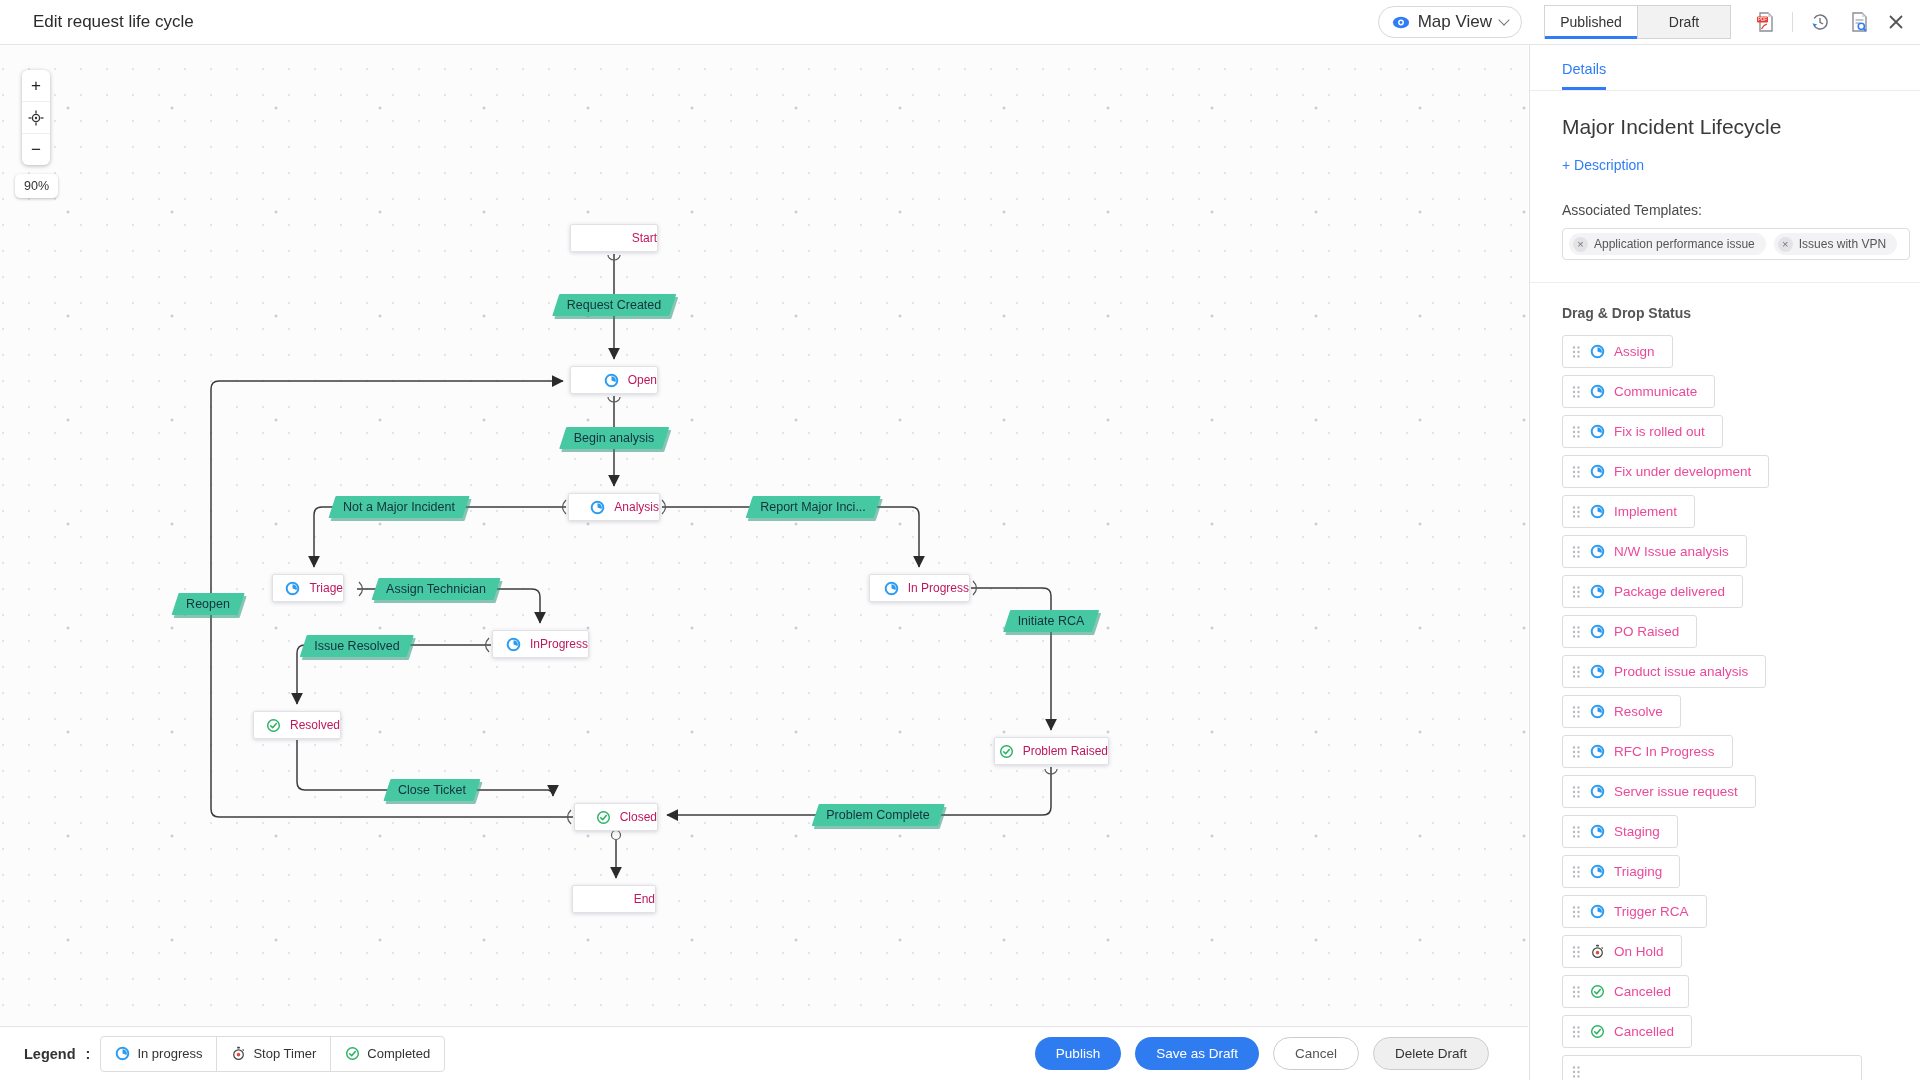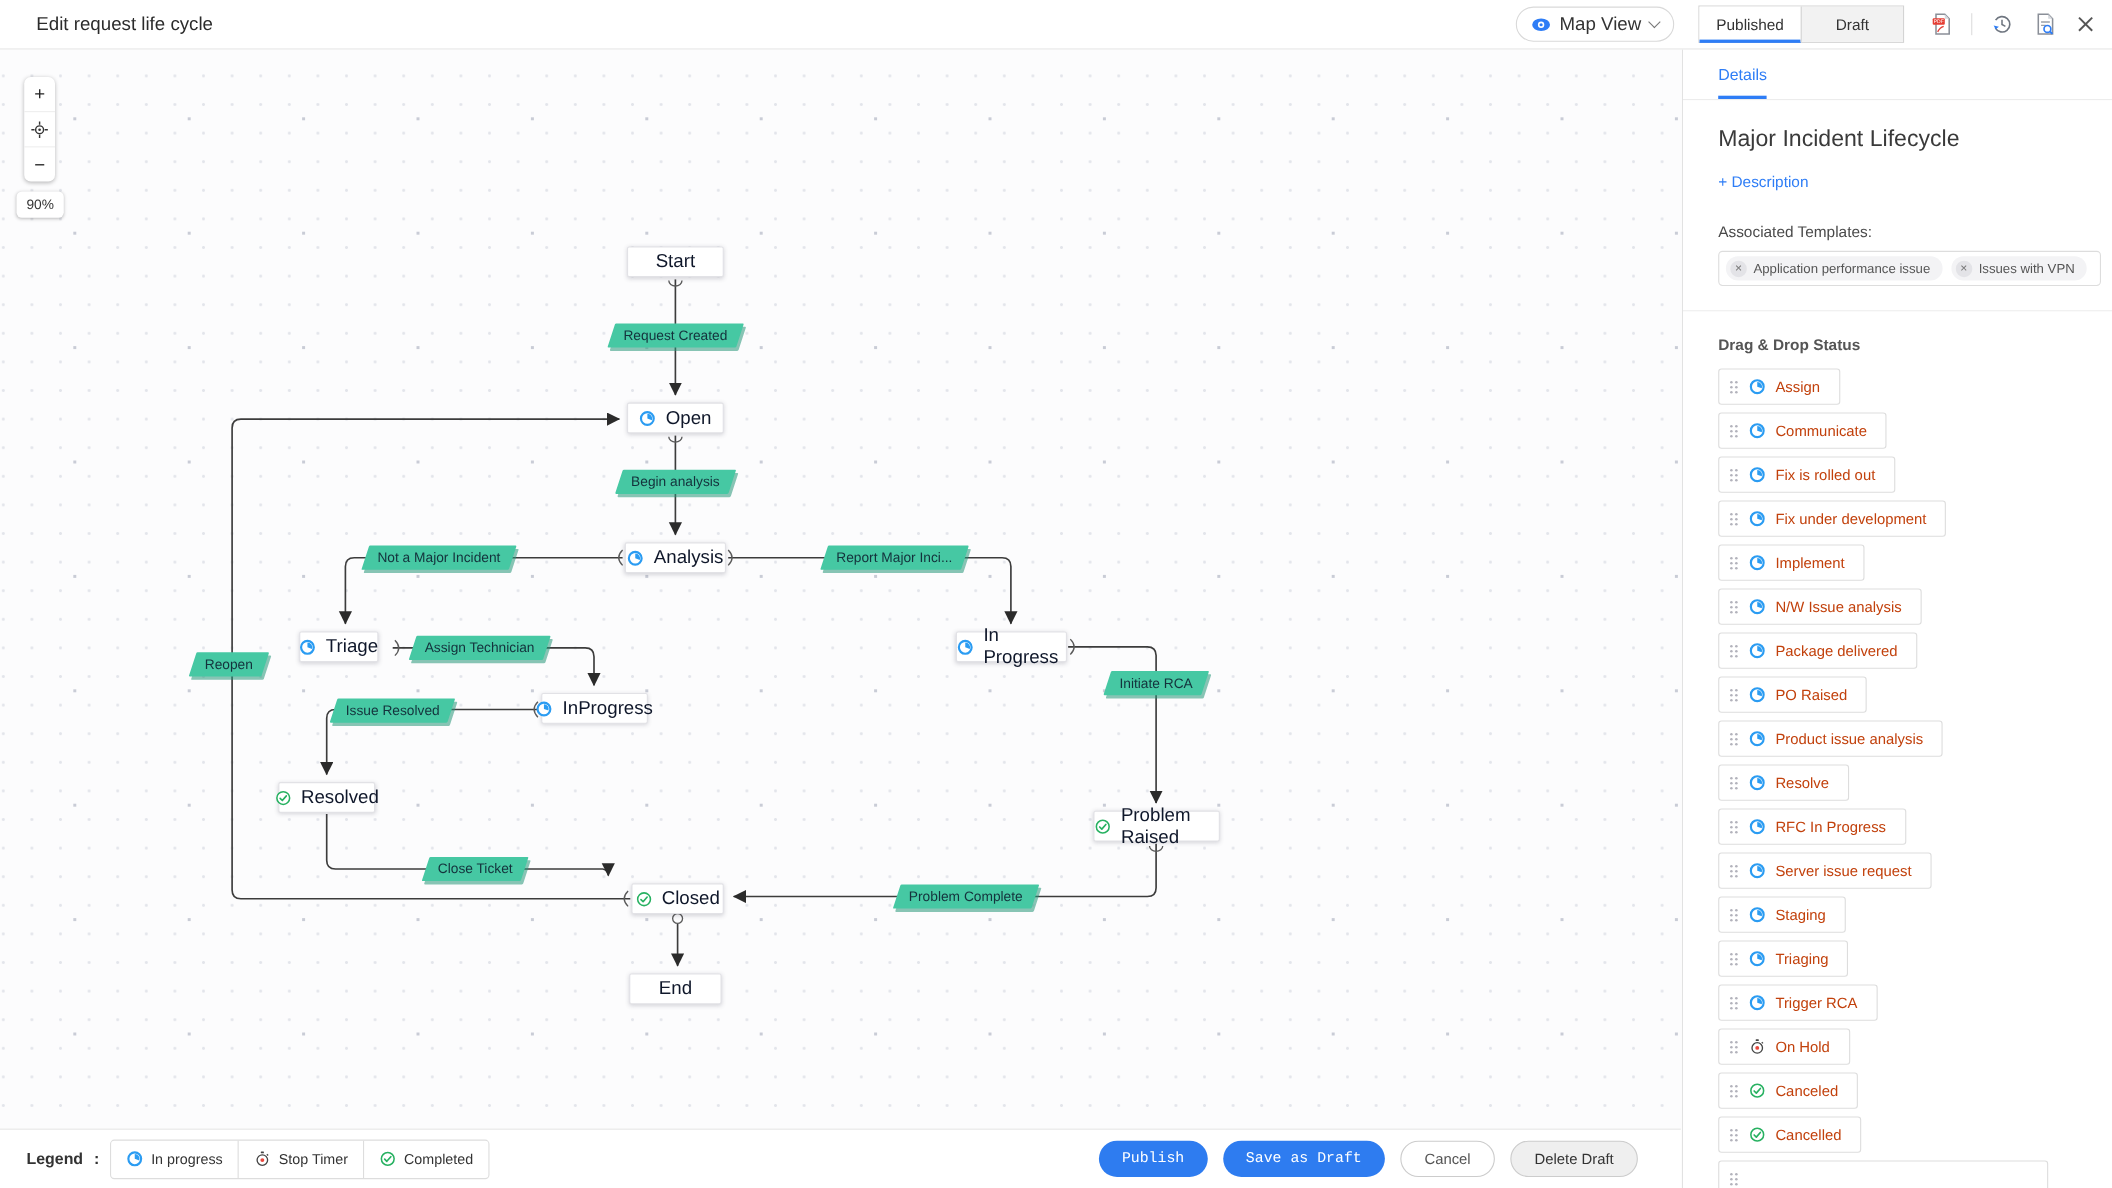--- a/index.html
+++ b/index.html
@@ -24,22 +24,22 @@
   .tb-icon{display:flex;cursor:pointer;}
   .icon-divider{width:1px;height:20px;background:#ddd;}
 
   
   .canvas{position:absolute;top:44px;left:0;width:1528px;height:982px;background:#fcfcfd;
           background-image:radial-gradient(#c9ccd6 1.3px,transparent 1.7px),
                            radial-gradient(#e3e5eb 1.1px,transparent 1.5px);
           background-size:104px 104px,26px 26px;background-position:16px 12px,16px 12px;overflow:hidden;}
   .edges{position:absolute;left:0;top:0;}
   .node{position:absolute;height:28px;background:#fff;border:1px solid #e2e2e6;border-radius:2px;
-        box-shadow:0 1px 4px rgba(60,60,80,.20);display:flex;align-items:center;justify-content:center;
-        gap:9px;font-size:17px;color:#0f172a;box-sizing:border-box;z-index:5;}
+        box-shadow:0 1px 4px rgba(60,60,80,.20);display:flex;align-items:center;justify-content:flex-end;
+        gap:9px;font-size:12px;color:#be185d;box-sizing:border-box;z-index:5;}
   .node .nicon{display:flex;width:15px;height:15px;}
   .plabel{position:absolute;height:22px;display:flex;align-items:center;justify-content:center;
           transform:translateX(-50%);z-index:6;}
   .plabel .bg{position:absolute;inset:0;background:#46c8a3;transform:skewX(-18deg);
               box-shadow:3px 3px 0 rgba(39,150,120,.55);border-radius:1px;}
   .plabel .txt{position:relative;font-size:12.5px;color:#14323c;padding:0 11px;white-space:nowrap;font-weight:500;}
 
   .zoombar{position:absolute;left:22px;top:26px;width:28px;background:#fff;border-radius:6px;
            box-shadow:0 1px 4px rgba(0,0,0,.28);display:flex;flex-direction:column;align-items:stretch;z-index:10;}
   .zoombtn{height:31px;display:flex;align-items:center;justify-content:center;font-size:17px;color:#222;
@@ -54,21 +54,21 @@
   .legend-wrap{display:flex;align-items:center;margin-left:24px;gap:10px;}
   .legend-title{font-size:14.5px;font-weight:bold;color:#333;}
   .legend-colon{font-size:14.5px;font-weight:bold;color:#333;}
   .legend-box{display:flex;align-items:center;border:1px solid #ddd;border-radius:4px;height:34px;background:#fff;}
   .legend-item{display:flex;align-items:center;gap:7px;padding:0 14px;font-size:13px;color:#333;height:100%;}
   .legend-item + .legend-item{border-left:1px solid #ddd;}
   .legend-item svg{width:15px;height:15px;}
   .footer-btns{margin-left:auto;margin-right:39px;display:flex;align-items:center;gap:14px;}
   .btn{height:33px;border-radius:17px;padding:0 21px;font-size:13.5px;display:flex;align-items:center;
        border:none;cursor:pointer;font-family:"Liberation Sans",sans-serif;}
-  .btn.primary{background:#2e7cf0;color:#fff;font-family:Liberation Mono, monospace;}
+  .btn.primary{background:#2e7cf0;color:#fff;}
   .btn.ghost{background:#fff;border:1px solid #ccc;color:#555;}
   .btn.muted{background:#efefef;border:1px solid #ccc;color:#333;}
 
   
   .sidebar{position:absolute;top:44px;right:0;width:391px;height:1036px;border-left:1px solid #e2e2e2;
            background:#fff;overflow:hidden;box-sizing:border-box;z-index:35;}
   .sb-tabrow{height:46px;border-bottom:1px solid #ececec;display:flex;align-items:flex-end;padding-left:32px;}
   .sb-tab{color:#2e7df6;font-size:14.5px;padding-bottom:10px;border-bottom:3px solid #2e7df6;cursor:pointer;}
   .sb-body{padding:0 24px 0 32px;}
   .sb-title{font-size:21px;color:#3a3a3a;margin-top:24px;font-weight:400;}
@@ -77,21 +77,21 @@
   .chipbox{margin-top:10px;border:1px solid #ddd;border-radius:4px;padding:4px 6px;display:flex;gap:8px;
            width:334px;background:#fff;}
   .chip{display:flex;align-items:center;gap:6px;background:#f3f3f5;border-radius:12px;height:22px;
         padding:0 11px 0 4px;font-size:12px;color:#555;white-space:nowrap;}
   .chip .x{width:15px;height:15px;border-radius:50%;background:#e3e3e7;color:#777;display:flex;
            align-items:center;justify-content:center;font-size:11px;cursor:pointer;}
   .sb-sep{height:1px;background:#eee;margin:22px -24px 0 -32px;}
   .sb-dnd{font-size:14px;font-weight:bold;color:#555;margin-top:22px;}
   .statuslist{margin-top:14px;display:flex;flex-direction:column;align-items:flex-start;gap:7px;}
   .status{display:inline-flex;align-items:center;gap:9px;height:33px;border:1px solid #ddd;border-radius:3px;
-          background:#fff;padding:0 17px 0 9px;font-size:13.5px;color:#c2410c;box-sizing:border-box;cursor:grab;}
+          background:#fff;padding:0 17px 0 9px;font-size:13.5px;color:#ec4899;box-sizing:border-box;cursor:grab;}
   .status svg.sicon{width:15px;height:15px;}
   .status.partial{width:300px;}
 </style>
 </head>
 <body>
 
 <div class="topbar">
   <div class="topbar-title">Edit request life cycle</div>
   <div class="topbar-right">
     <div class="mapview">

